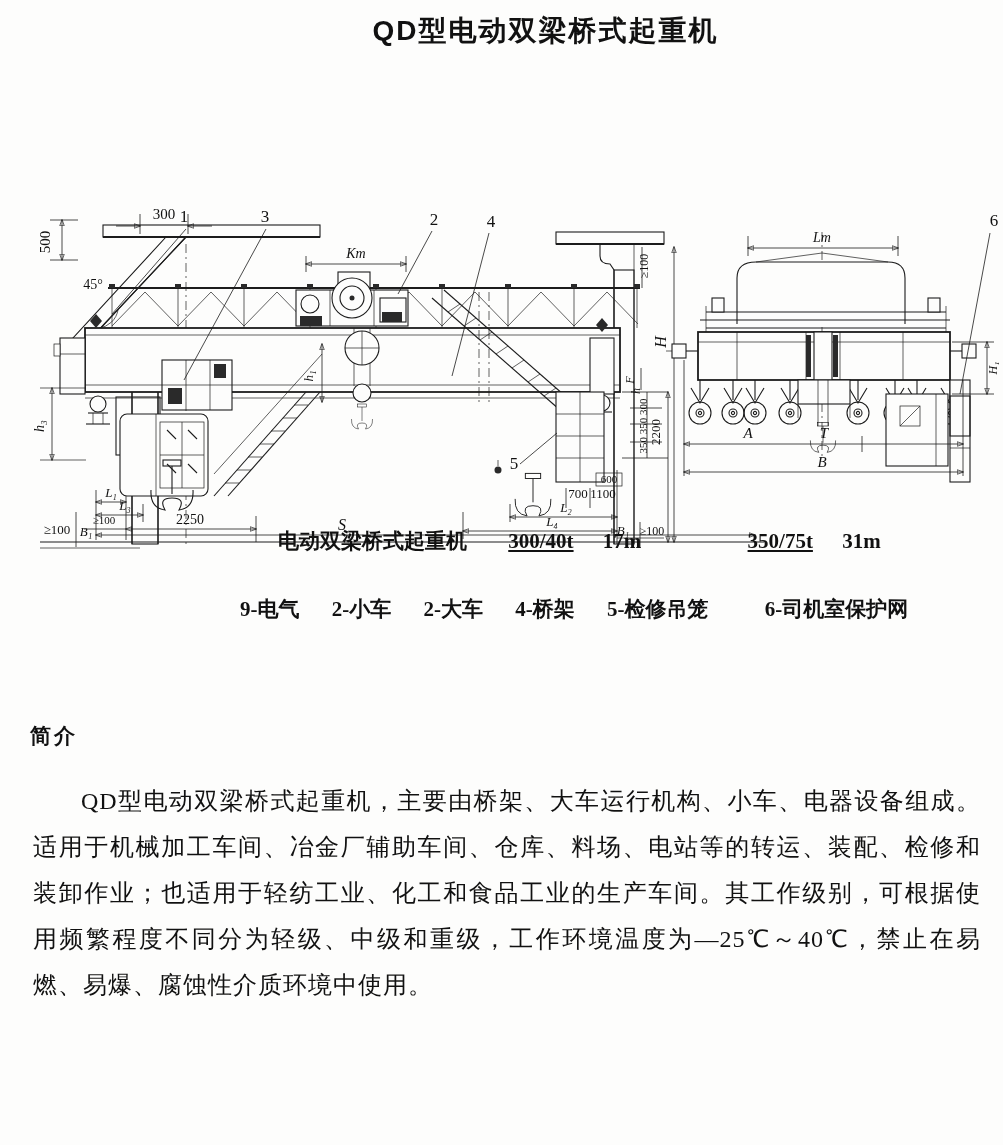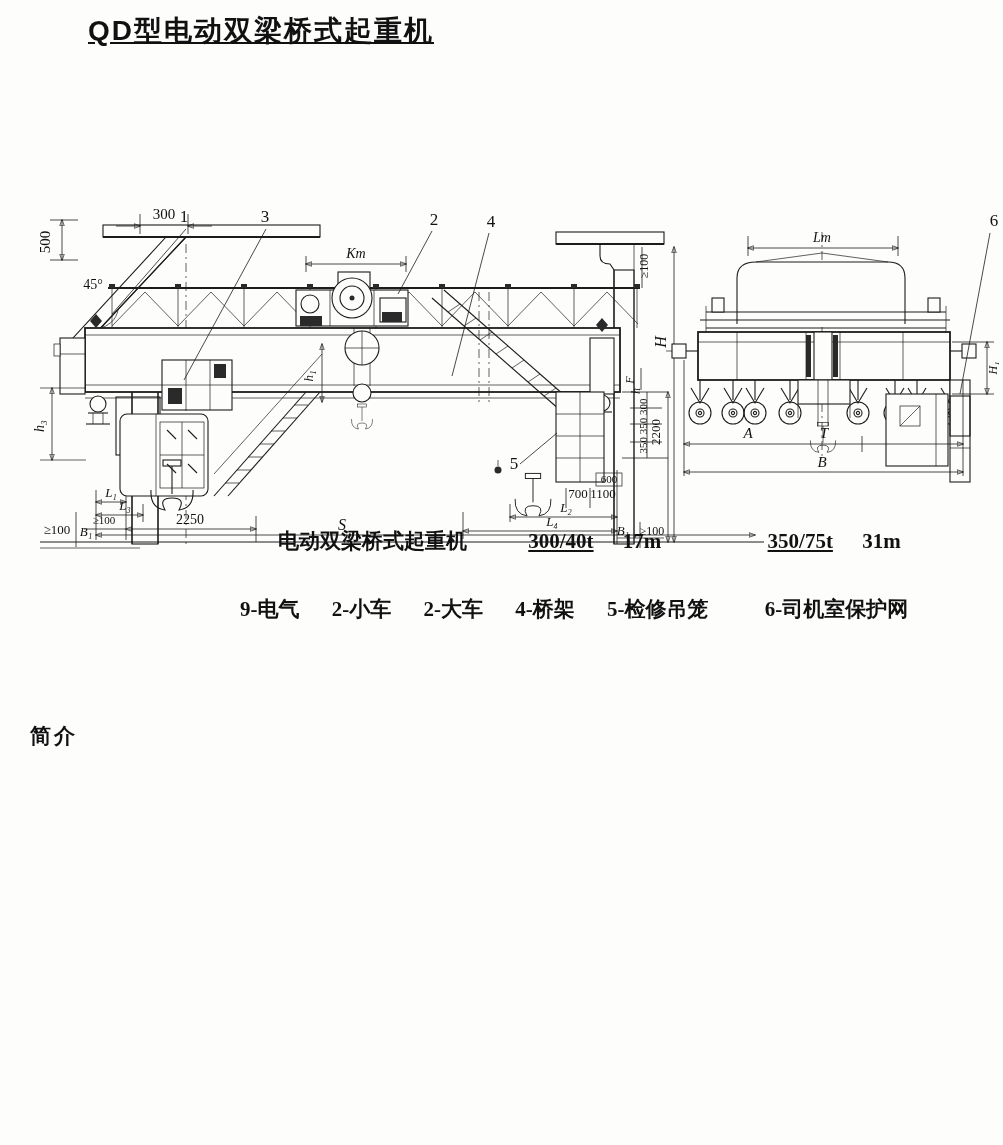--- a/index.html
+++ b/index.html
@@ -1,32 +1,32 @@
 <!DOCTYPE html>
 <html><head>
 <meta charset="utf-8">
 <style>
   html,body{margin:0;padding:0;}
   body{width:1003px;height:1145px;position:relative;background:#fdfdfc;color:#111;
        font-family:"Liberation Serif",serif;overflow:hidden;}
-  .doc-title{position:absolute;top:12px;left:0;right:0;text-align:left;padding-left:88px;
+  .doc-title{position:absolute;top:12px;left:0;right:0;text-align:center;padding-left:88px;
        box-sizing:border-box;font-family:"Liberation Sans",sans-serif;font-weight:bold;
-       font-size:28px;letter-spacing:2px;text-decoration:underline;}
+       font-size:28px;letter-spacing:2px;}
   .drawing{position:absolute;left:0;top:92px;}
   .drawing line,.drawing path,.drawing polyline,.drawing rect,.drawing circle,.drawing polygon
        {stroke:#1c1c1c;fill:none;stroke-width:1.1;}
   .drawing .thick{stroke-width:1.8;}
   .drawing .thin{stroke-width:.7;}
   .drawing .dim{stroke-width:.8;}
   .drawing .fillw{fill:#fdfdfc;}
   .drawing .filld{fill:#2a2a2a;stroke:none;}
   .drawing .dash{stroke-dasharray:9 4 2 4;stroke-width:.7;}
   #dim-labels text{fill:#111;stroke:none;font-family:"Liberation Serif",serif;}
   .fig-caption{position:absolute;left:278px;top:527px;font-weight:bold;font-size:21px;white-space:nowrap;}
-  .fig-caption .nm{margin-right:56px;}
+  .fig-caption .nm{margin-right:36px;}
   .fig-caption .cap{margin-right:24px;text-decoration:underline;}
   .fig-caption .sp1{margin-right:101px;}
   .fig-legend{position:absolute;left:240px;top:595px;font-weight:bold;font-size:21px;white-space:nowrap;}
   .fig-legend span{margin-right:27px;}
   .fig-legend span:last-child{margin-left:24px;margin-right:0;}
   .intro-head{position:absolute;left:30px;top:722px;font-family:"Liberation Sans",sans-serif;
        font-weight:bold;font-size:21px;letter-spacing:3px;}
   .intro-body{position:absolute;left:33px;top:778px;width:948px;font-size:24px;line-height:46px;
        text-align:justify;text-justify:inter-character;letter-spacing:1px;}
   .intro-body p{margin:0;text-indent:2em;}
@@ -374,13 +374,14 @@
   <span>2-小车</span>
   <span>2-大车</span>
   <span>4-桥架</span>
   <span>5-检修吊笼</span>
   <span>6-司机室保护网</span>
 </div>
 
 <div class="intro-head">简介</div>
 
 <div class="intro-body">
+  <p>QD型电动双梁桥式起重机，主要由桥架、大车运行机构、小车、电器设备组成。适用于机械加工车间、冶金厂辅助车间、仓库、料场、电站等的转运、装配、检修和装卸作业；也适用于轻纺工业、化工和食品工业的生产车间。其工作级别，可根据使用频繁程度不同分为轻级、中级和重级，工作环境温度为—25℃～40℃，禁止在易燃、易爆、腐蚀性介质环境中使用。</p>
 </div>
 
 </body></html>

